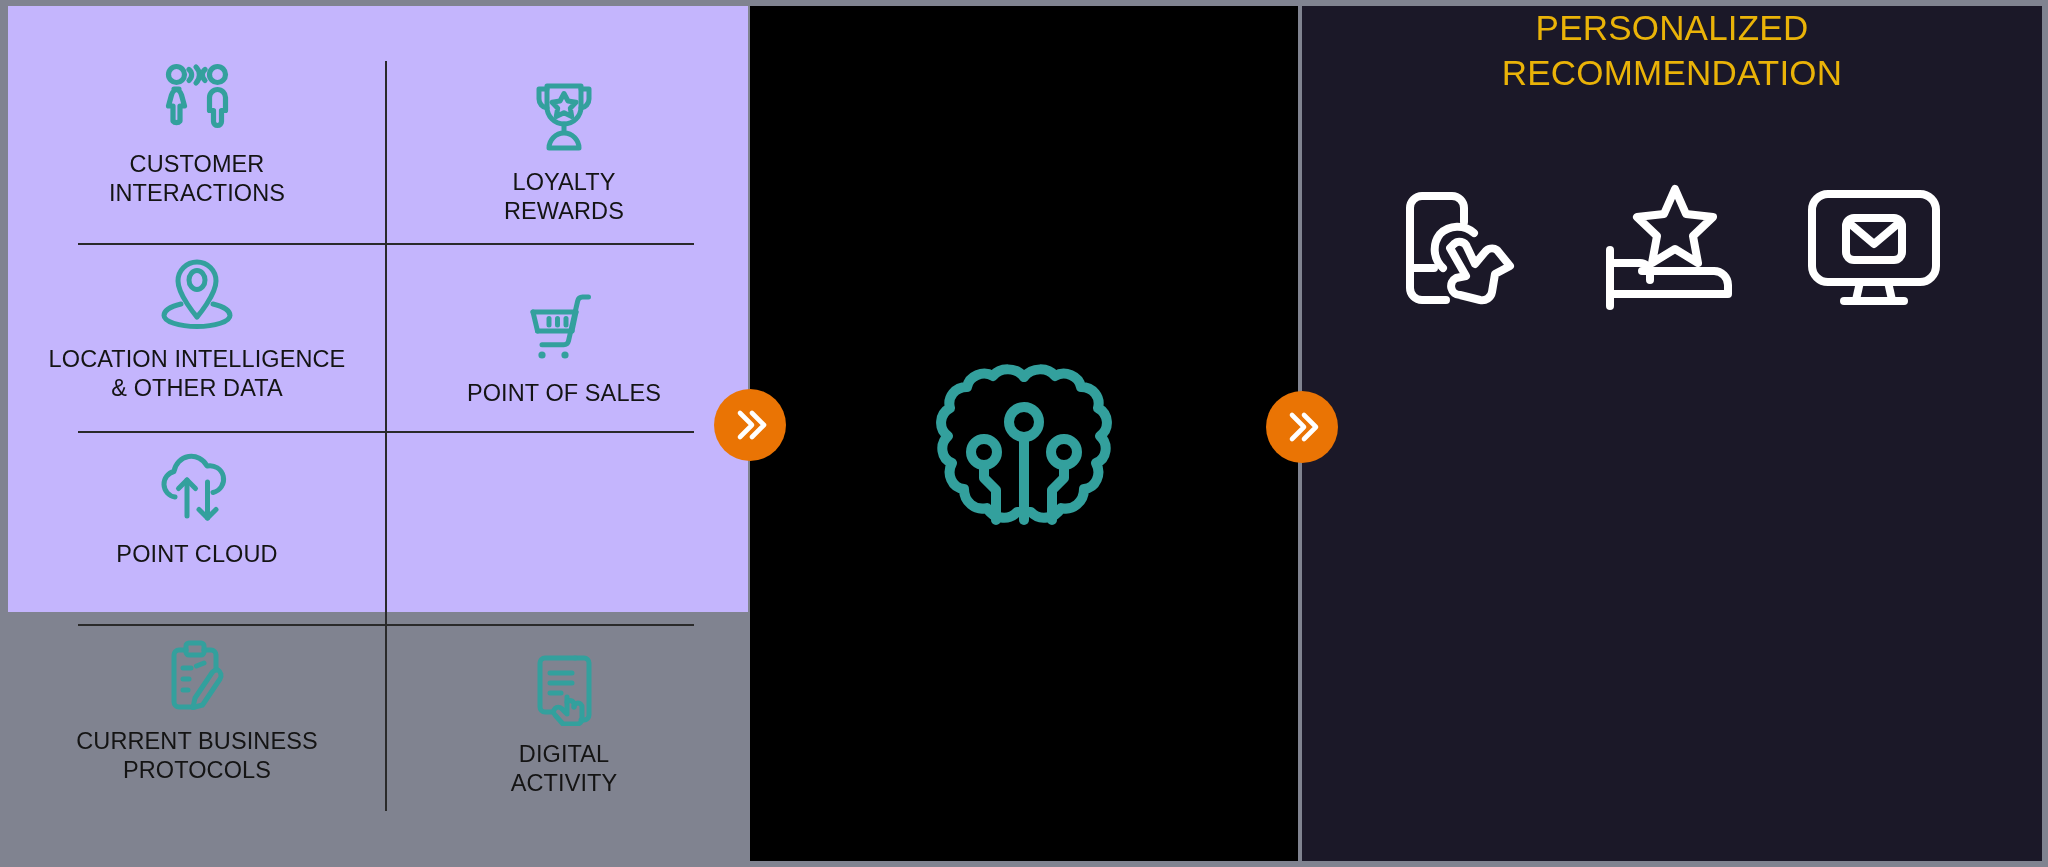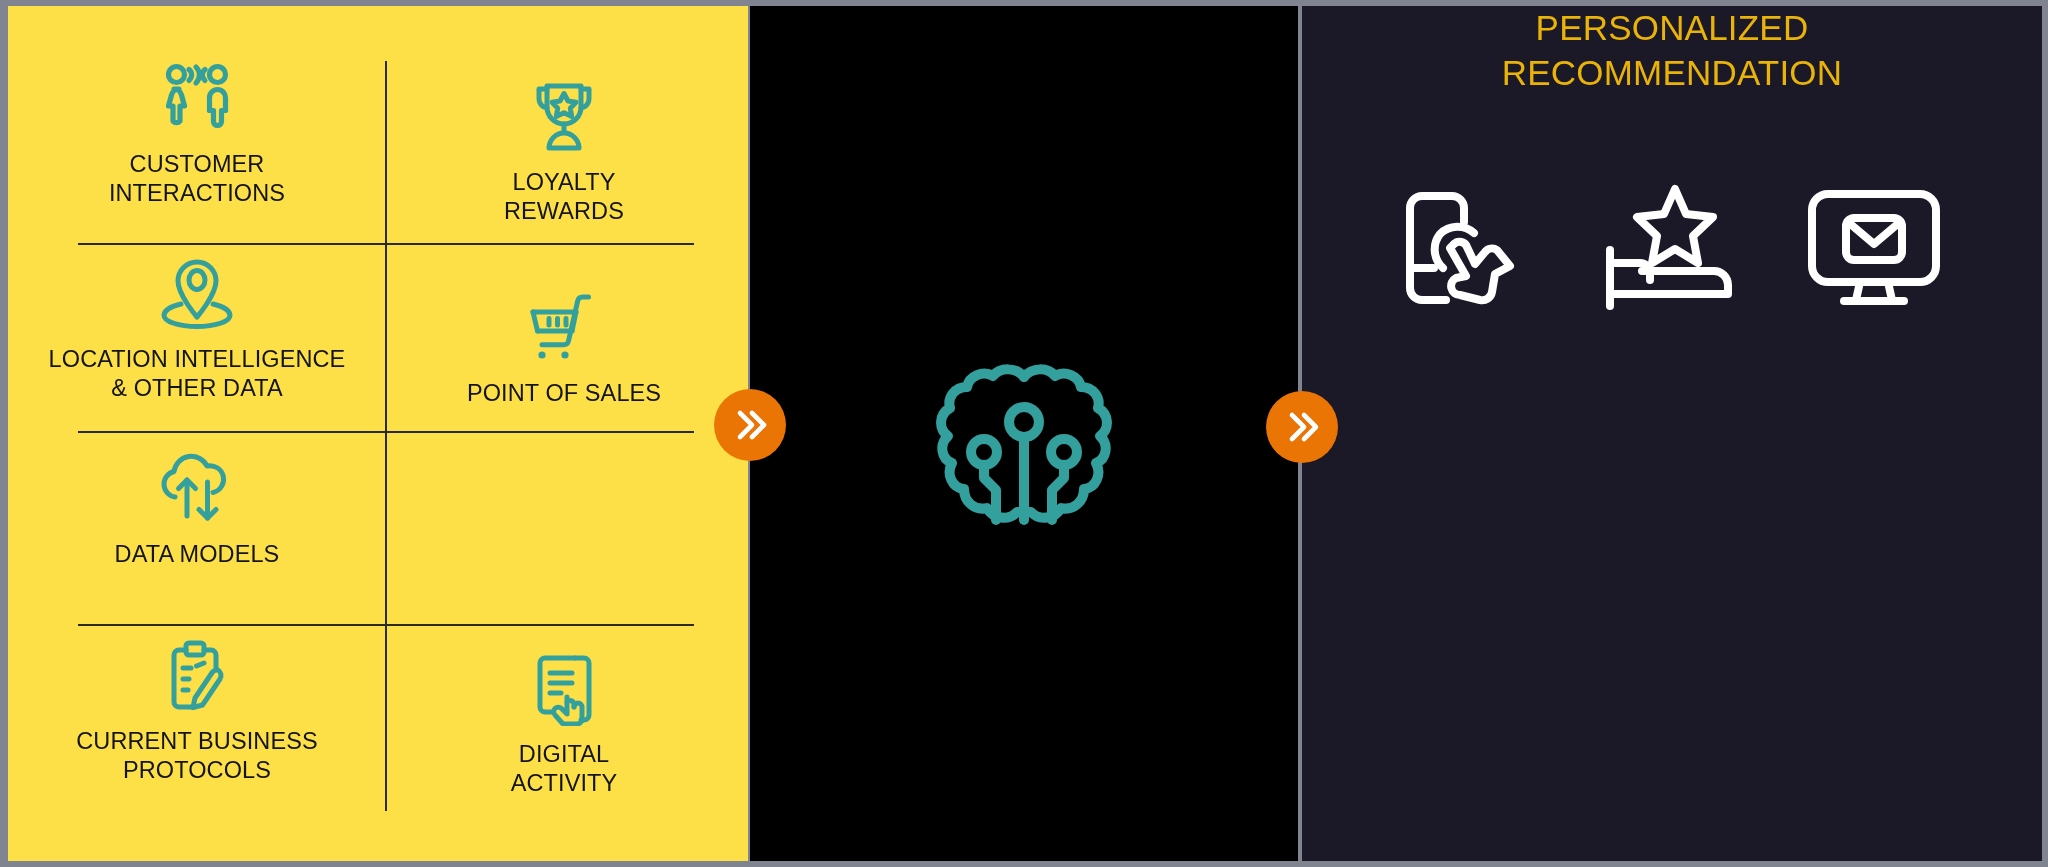--- a/index.html
+++ b/index.html
@@ -16,22 +16,22 @@
     position: relative;
     width: 2048px;
     height: 867px;
     background: #808390;
   }
 
   
   #left-panel {
     position: absolute;
     left: 8px; top: 6px;
-    width: 740px; height: 855px;
-    background: #fde047;
+    width: 740px; height: 606px;
+    background: #c4b5fd;
   }
 
   .grid-wrap {
     position: absolute;
     left: 0; top: 0; right: 0; bottom: 0;
   }
 
   
   .v-div {
     position: absolute;
@@ -242,21 +242,21 @@
     <div class="cell col-l r3">
       <div class="ico">
         <svg width="74" height="74" viewBox="0 0 74 74" fill="none" stroke="#33a09d" stroke-width="5" stroke-linecap="round" stroke-linejoin="round">
           <path d="M15 45 A13 13 0 0 1 14 19.5 A17.5 17.5 0 0 1 47 14 A13.5 13.5 0 0 1 53 40.5"></path>
           <path d="M27 64 L27 28"></path>
           <path d="M18.5 36.5 L27 28 L35.5 36.5"></path>
           <path d="M47.5 30 L47.5 66"></path>
           <path d="M56 57.5 L47.5 66 L39 57.5"></path>
         </svg>
       </div>
-      <div class="lbl">DATA MODELS</div>
+      <div class="lbl">POINT CLOUD</div>
     </div>
 
 
     <div class="cell col-l r4">
       <div class="ico">
         <svg width="74" height="74" viewBox="0 0 74 74" fill="none" stroke="#33a09d" stroke-width="5" stroke-linecap="round" stroke-linejoin="round">
           <path d="M44 11 L51 11 A5 5 0 0 1 56 16 L56 30"></path>
           <path d="M26 11 L19 11 A5 5 0 0 0 14 16 L14 63 A5 5 0 0 0 19 68 L34 68"></path>
           <rect x="26" y="4" width="18" height="12" rx="3"></rect>
           <path d="M23 29 L31 29"></path>

